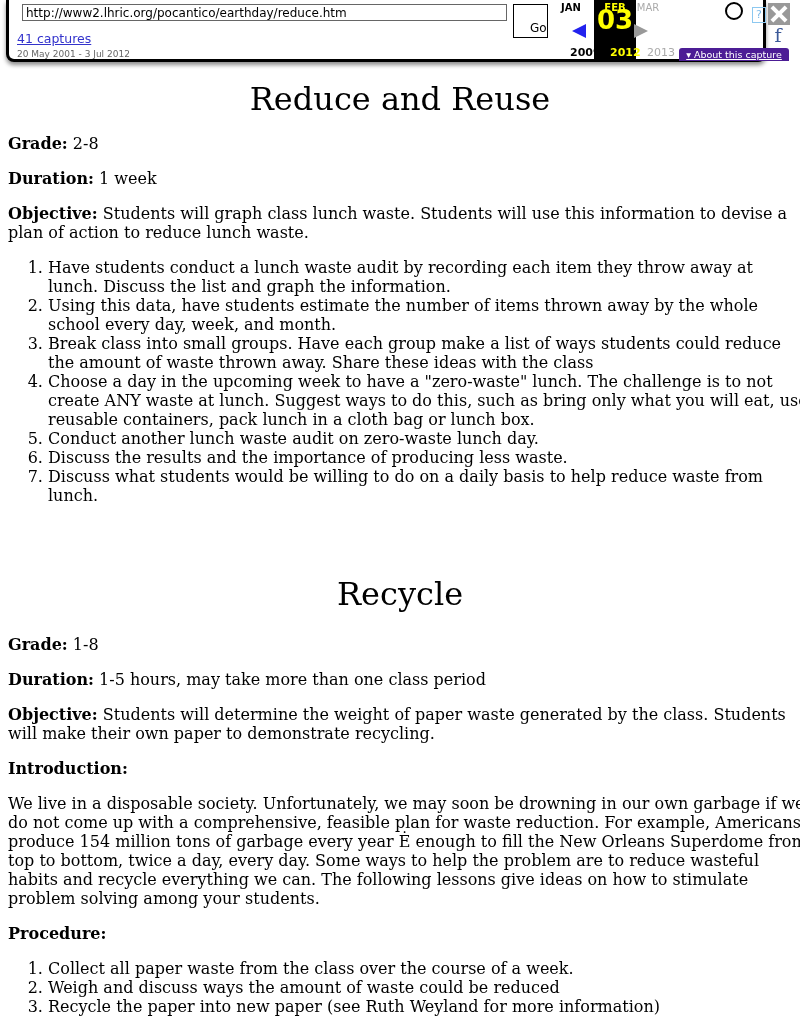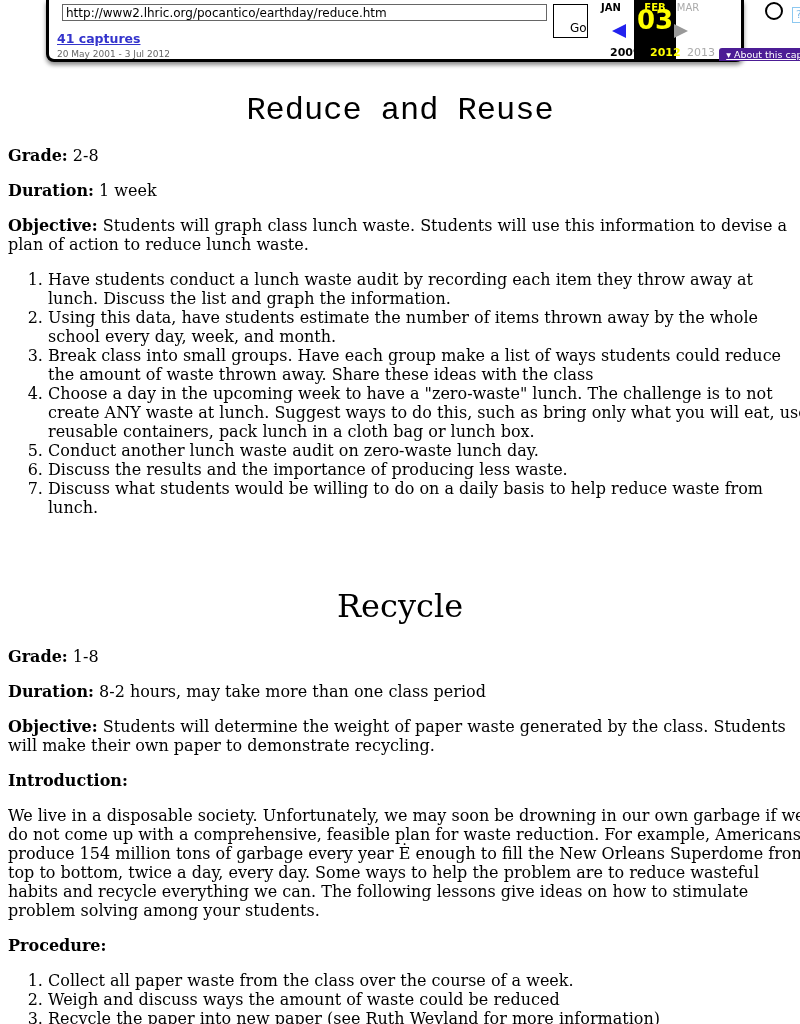--- a/index.html
+++ b/index.html
@@ -1,26 +1,26 @@
 <!DOCTYPE html>
 <html><head>
 <meta charset="utf-8">
 <style>
   html, body { margin:0; padding:0; background:#fff; }
   body { width:800px; height:1024px; overflow:hidden; position:relative; font-family:"DejaVu Serif", serif; color:#000; }
 
   
-  #wm-toolbar { position:absolute; left:6px; top:0; width:698px; height:62px; background:#fff;
+  #wm-toolbar { position:absolute; left:6px; top:0; width:760px; height:62px; background:#fff;
     border:3px solid #000; border-top:none; border-radius:0 0 8px 8px; box-shadow:0 3px 4px rgba(0,0,0,0.45);
-    font-family:"DejaVu Sans", sans-serif; box-sizing:border-box;margin-left:40px; }
+    font-family:"DejaVu Sans", sans-serif; box-sizing:border-box; }
   #url-input { position:absolute; left:13px; top:4px; width:485px; height:17px; border:1px solid #666;
     font-family:"DejaVu Sans", sans-serif; font-size:12px; padding:0 3px; box-sizing:border-box; line-height:15px; color:#000; }
   #go-btn { position:absolute; left:504px; top:4px; width:35px; height:16px; border:1px solid #000; background:#fff;
     font-family:"DejaVu Sans", sans-serif; font-size:12px; padding:16px; line-height:14px; text-align:center; }
-  #captures-link { position:absolute; left:8px; top:31px; font-size:12.5px; font-weight:bold; color:#3333cc; text-decoration:underline; }
+  #captures-link { position:absolute; left:8px; top:31px; font-size:12.5px; font-weight:normal; color:#3333cc; text-decoration:underline; }
   #capture-range { position:absolute; left:8px; top:49px; font-size:9px; color:#666; }
 
   .cal-col { position:absolute; top:0; width:34px; height:62px; text-align:center; }
   .cal-month { position:absolute; top:2px; left:0; right:0; font-size:10px; font-weight:bold; }
   .cal-year { position:absolute; top:46px; left:16px; right:0; font-size:11px; font-weight:bold; }
   #col-prev { left:545px; }
   #col-cur { left:585px; background:#000;padding-left:8px; }
   #col-cur .cal-month, #col-cur .cal-year, #col-cur .cal-day { color:#ffff00; }
   #col-next { left:622px; }
   #col-next .cal-month, #col-next .cal-year { color:#aaa; font-weight:normal; }
@@ -74,37 +74,37 @@
 
   <div id="circle-icon"></div>
   <div id="help-icon">?</div>
   <div id="close-btn"></div>
   <div id="fb-icon">f</div>
   <div id="about-btn">▾ About this capture</div>
 </div>
 
 <div id="content">
 
-  <h1 style="margin-top:16px;font-family:Liberation Mono, monospace;">Reduce and Reuse</h1>
+  <h1 style="margin-top:4px;">Reduce and Reuse</h1>
   <p style="margin-top:16px;"><span class="lbl">Grade:</span><span> 2-8</span></p>
   <p style="margin-top:16px;"><span class="lbl">Duration:</span><span> 1 week</span></p>
   <p style="margin-top:16px;"><span class="lbl">Objective:</span><span> Students will graph class lunch waste. Students will use this information to devise a plan of action to reduce lunch waste.</span></p>
   <ol style="margin-top:16px;">
     <li>Have students conduct a lunch waste audit by recording each item they throw away at lunch. Discuss the list and graph the information.</li>
     <li>Using this data, have students estimate the number of items thrown away by the whole school every day, week, and month.</li>
     <li>Break class into small groups. Have each group make a list of ways students could reduce the amount of waste thrown away. Share these ideas with the class</li>
     <li>Choose a day in the upcoming week to have a "zero-waste" lunch. The challenge is to not create ANY waste at lunch. Suggest ways to do this, such as bring only what you will eat, use reusable containers, pack lunch in a cloth bag or lunch box.</li>
     <li>Conduct another lunch waste audit on zero-waste lunch day.</li>
     <li>Discuss the results and the importance of producing less waste.</li>
     <li>Discuss what students would be willing to do on a daily basis to help reduce waste from lunch.</li>
   </ol>
 
   <h1 style="margin-top:70px;">Recycle</h1>
   <p style="margin-top:22px;"><span class="lbl">Grade:</span><span> 1-8</span></p>
-  <p style="margin-top:16px;"><span class="lbl">Duration:</span><span> 8-2 hours, may take more than one class period</span></p>
+  <p style="margin-top:16px;"><span class="lbl">Duration:</span><span> 1-5 hours, may take more than one class period</span></p>
   <p style="margin-top:16px;"><span class="lbl">Objective:</span><span> Students will determine the weight of paper waste generated by the class. Students will make their own paper to demonstrate recycling.</span></p>
   <p style="margin-top:16px;" class="lbl">Introduction:</p>
   <p style="margin-top:16px;">We live in a disposable society. Unfortunately, we may soon be drowning in our own garbage if we do not come up with a comprehensive, feasible plan for waste reduction. For example, Americans produce 154 million tons of garbage every year Ė enough to fill the New Orleans Superdome from top to bottom, twice a day, every day. Some ways to help the problem are to reduce wasteful habits and recycle everything we can. The following lessons give ideas on how to stimulate problem solving among your students.</p>
   <p style="margin-top:16px;" class="lbl">Procedure:</p>
   <ol style="margin-top:16px;">
     <li>Collect all paper waste from the class over the course of a week.</li>
     <li>Weigh and discuss ways the amount of waste could be reduced</li>
     <li>Recycle the paper into new paper (see Ruth Weyland for more information)</li>
   </ol>
 </div>

